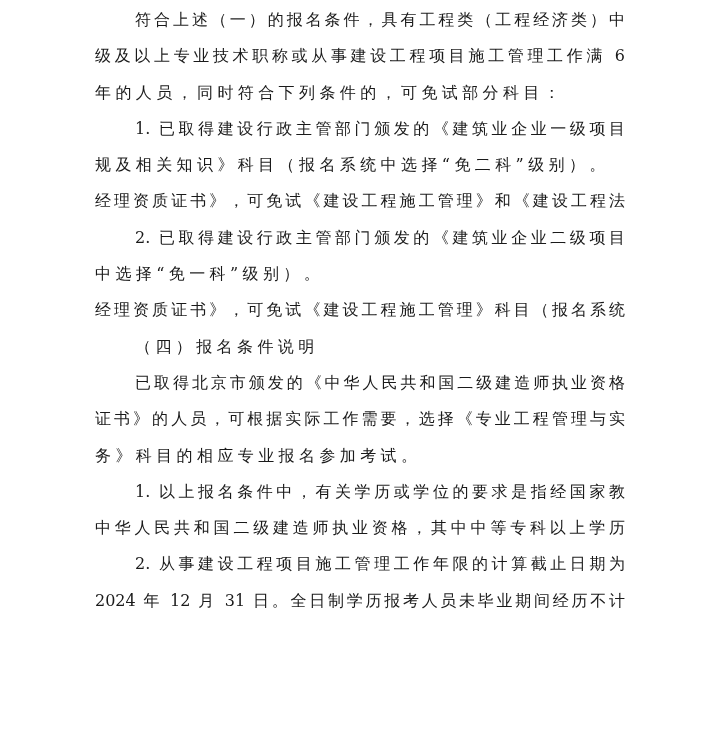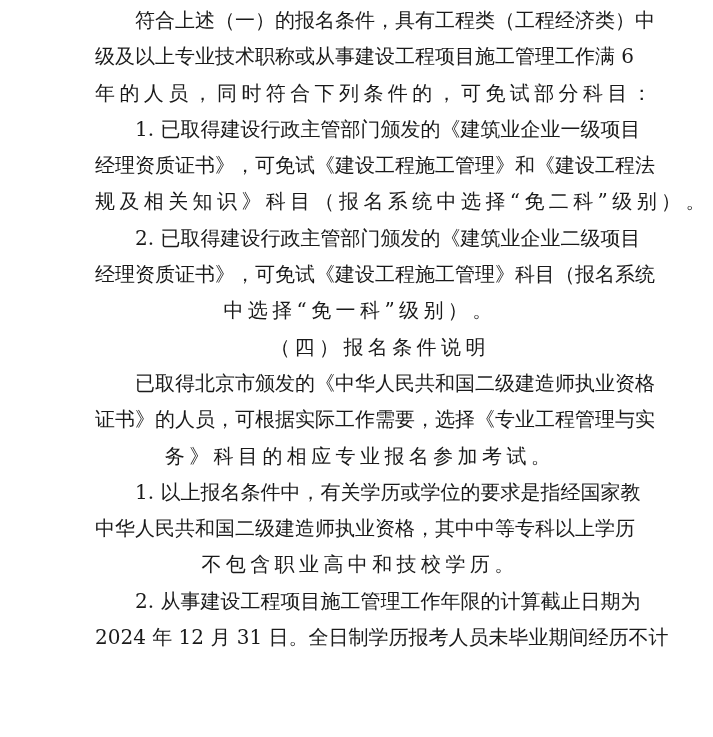--- a/index.html
+++ b/index.html
@@ -12,30 +12,29 @@
       height: 737px;
       overflow: hidden;
       position: relative;
     }
     .page {
       position: absolute;
       left: 95px;
       top: 6px;
       width: 530px;
       font-family: "DejaVu Serif", "Liberation Serif", serif;
-      font-size: 20px;
+      font-size: 16px;
       color: #1a1a1a;
     }
     .line {
       height: 36.3px;
       line-height: 28px;
       white-space: nowrap;
       display: flex;
       justify-content: space-between;
-      text-align: center;
     }
     .line.indent {
       padding-left: 40px;
     }
     .line.just-text {
       display: block;
       text-align: justify;
       text-align-last: justify;
     }
     .line.plain {
@@ -49,45 +48,44 @@
 <div class="page">
 
   <div>
     <div class="line just-text indent">符合上述（一）的报名条件，具有工程类（工程经济类）中</div>
     <div class="line just-text">级及以上专业技术职称或从事建设工程项目施工管理工作满 6</div>
     <div class="line plain">年的人员，同时符合下列条件的，可免试部分科目：</div>
   </div>
 
   <div>
     <div class="line just-text indent">1. 已取得建设行政主管部门颁发的《建筑业企业一级项目</div>
+    <div class="line plain">规及相关知识》科目（报名系统中选择“免二科”级别）。</div>
     <div class="line just-text">经理资质证书》，可免试《建设工程施工管理》和《建设工程法</div>
-    <div class="line plain">规及相关知识》科目（报名系统中选择“免二科”级别）。</div>
   </div>
 
   <div>
     <div class="line just-text indent">2. 已取得建设行政主管部门颁发的《建筑业企业二级项目</div>
+    <div class="line plain">中选择“免一科”级别）。</div>
     <div class="line just-text">经理资质证书》，可免试《建设工程施工管理》科目（报名系统</div>
-    <div class="line plain">中选择“免一科”级别）。</div>
   </div>
 
 
   <div>
     <div class="line plain indent">（四）报名条件说明</div>
   </div>
 
   <div>
     <div class="line just-text indent">已取得北京市颁发的《中华人民共和国二级建造师执业资格</div>
     <div class="line just-text">证书》的人员，可根据实际工作需要，选择《专业工程管理与实</div>
     <div class="line plain">务》科目的相应专业报名参加考试。</div>
   </div>
 
   <div>
     <div class="line just-text indent">1. 以上报名条件中，有关学历或学位的要求是指经国家教</div>
     <div class="line just-text">中华人民共和国二级建造师执业资格，其中中等专科以上学历</div>
-    <div class="line plain">不包含职业高中和技校学历。</div>
   </div>
 
   <div>
     <div class="line just-text indent">2. 从事建设工程项目施工管理工作年限的计算截止日期为</div>
     <div class="line just-text">2024 年 12 月 31 日。全日制学历报考人员未毕业期间经历不计</div>
   </div>
 
 </div>
 
 </body></html>

